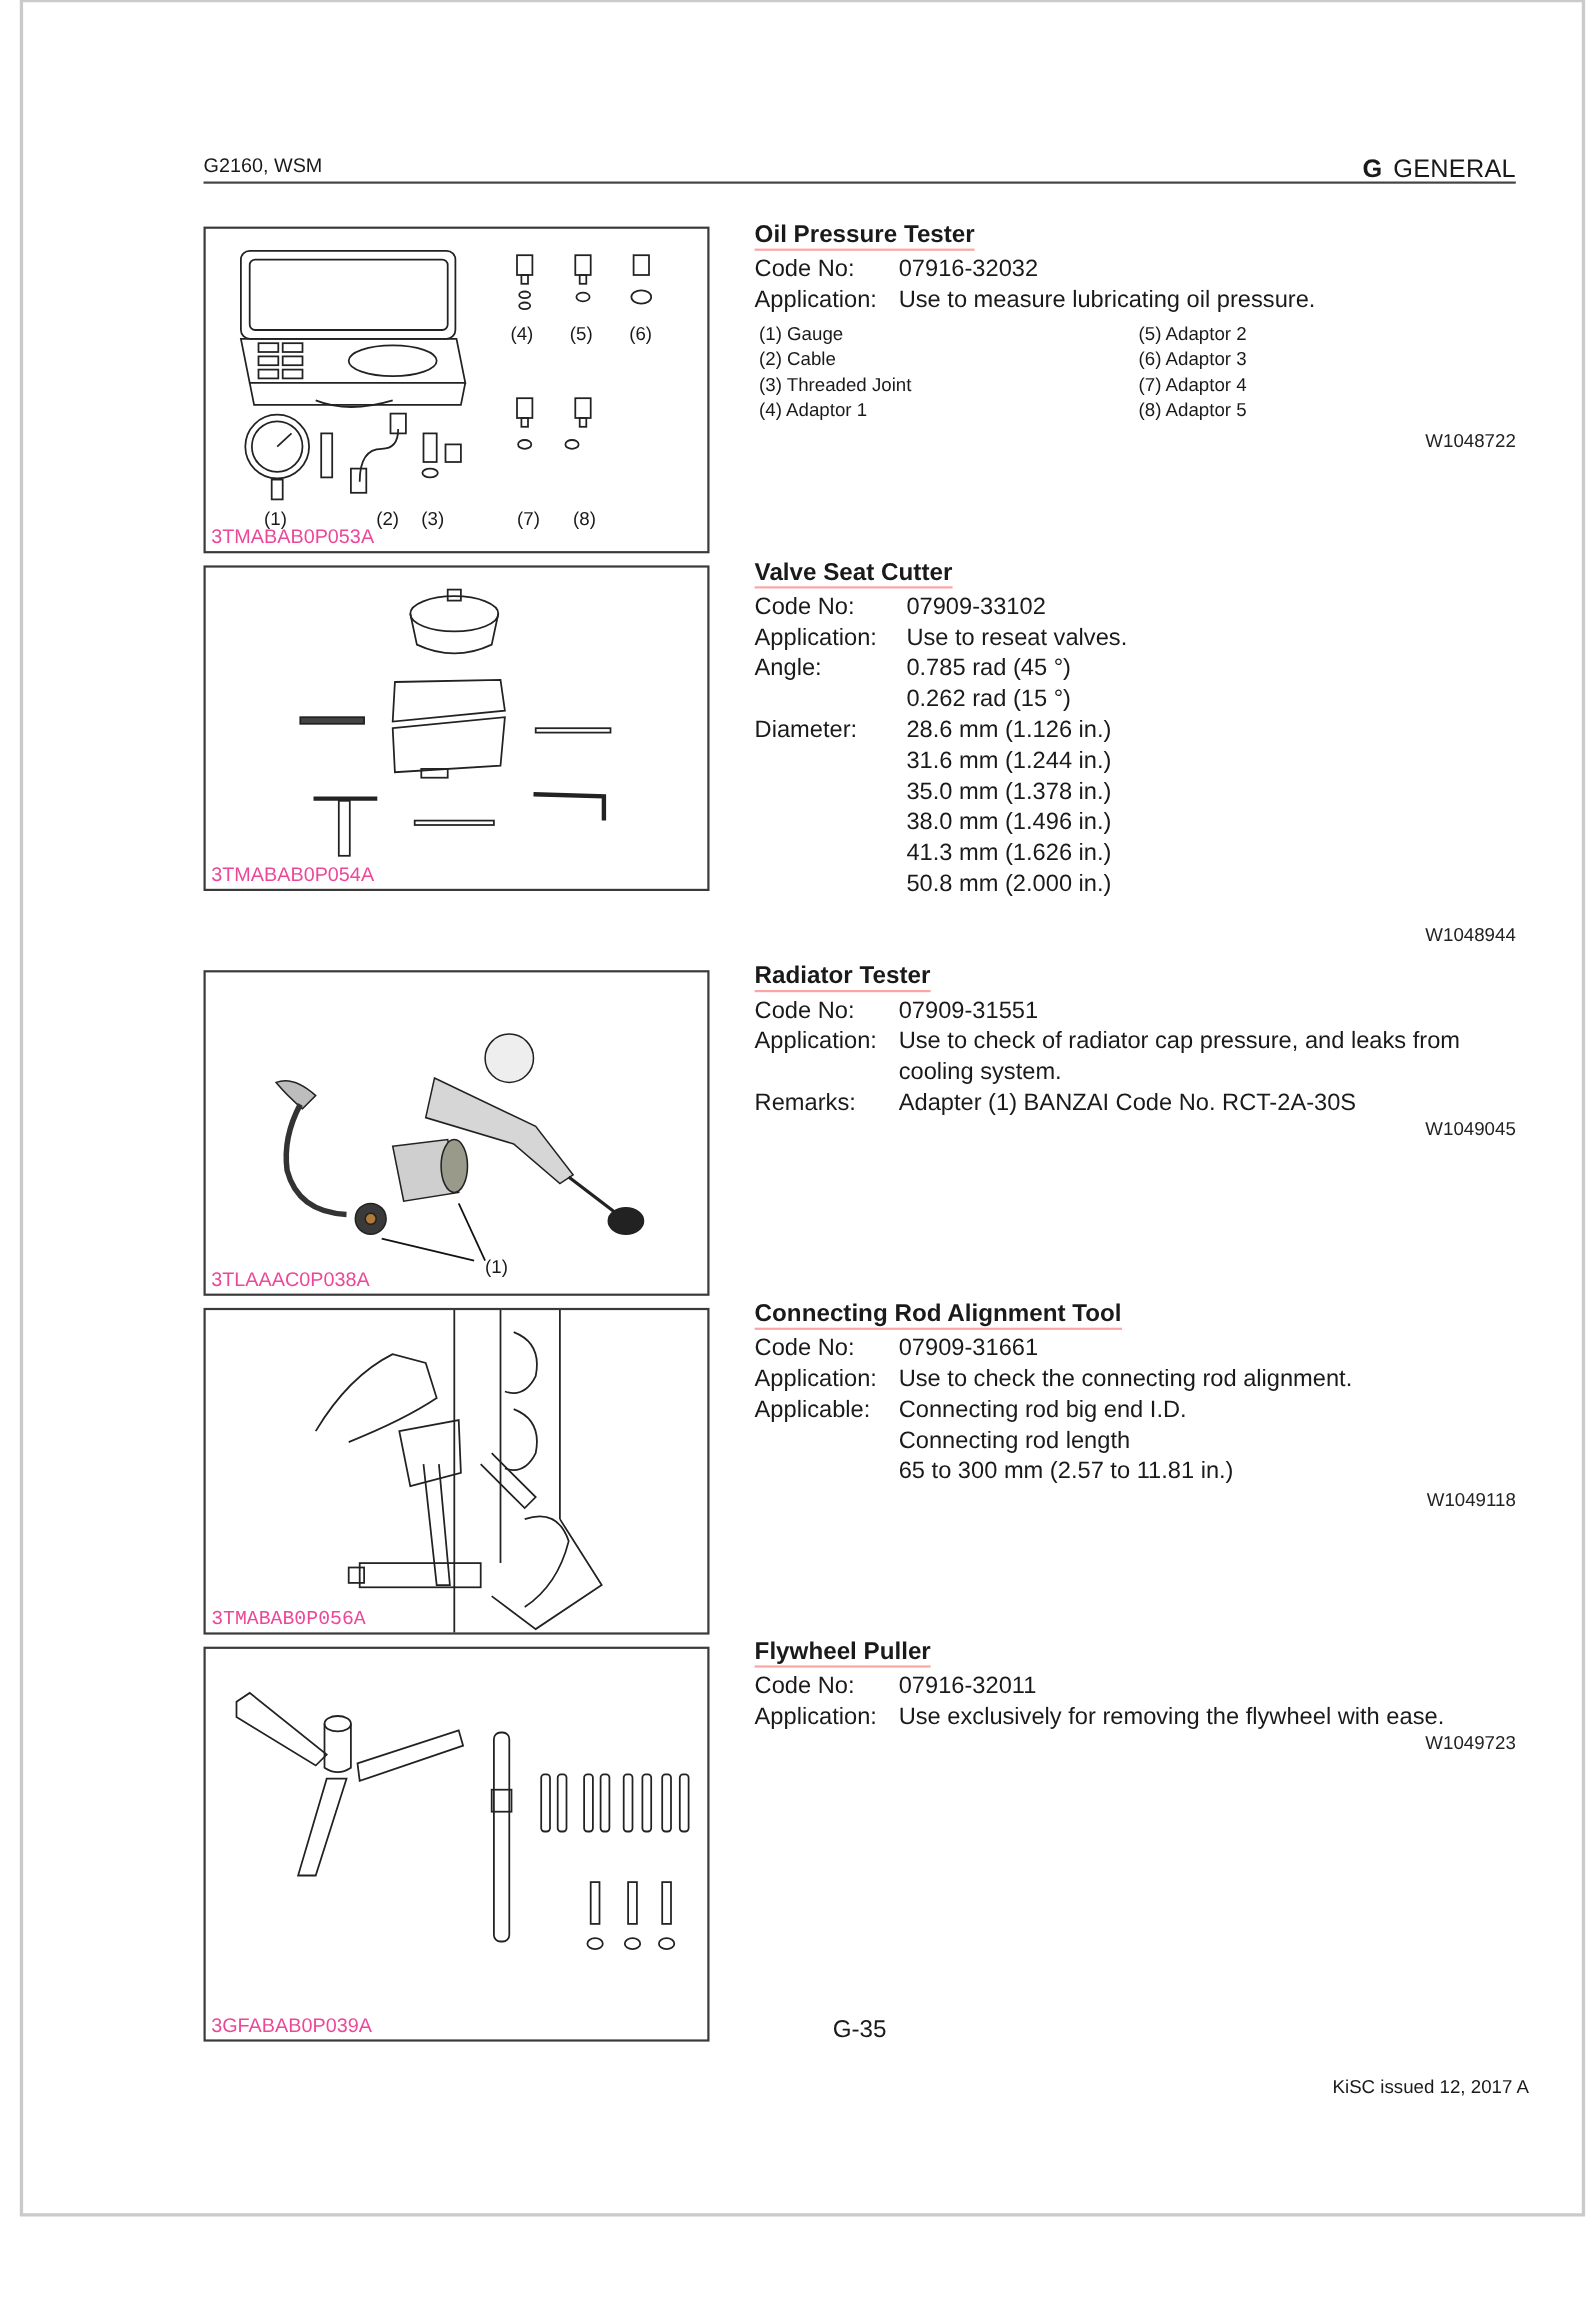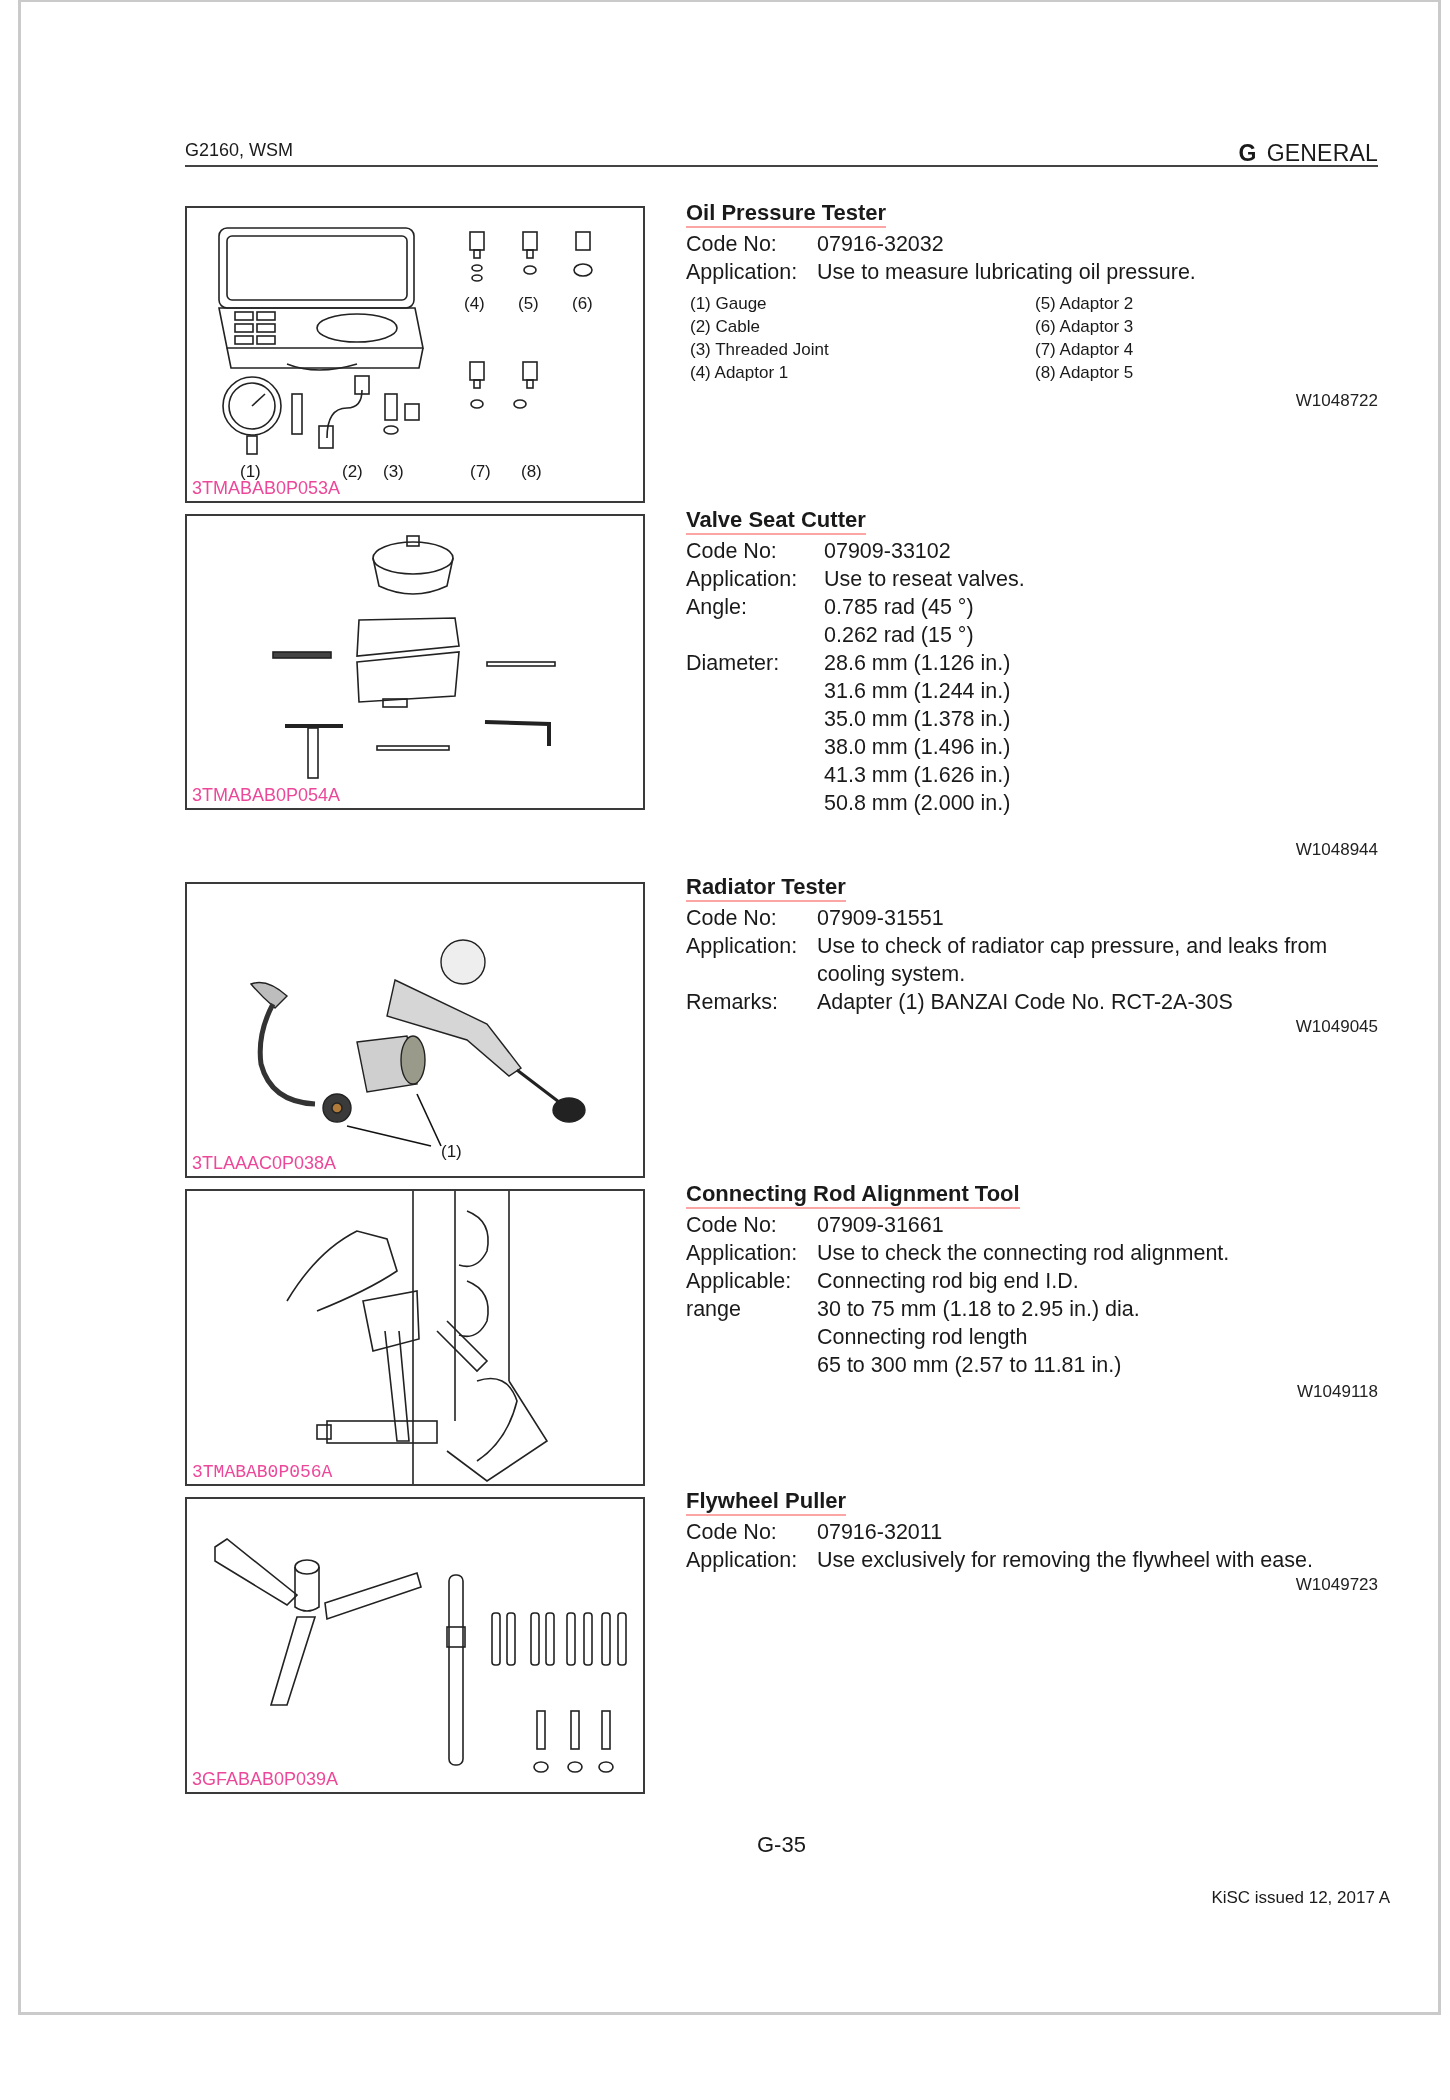--- a/index.html
+++ b/index.html
@@ -145,21 +145,21 @@
     <path d="M176 110 L230 100 L232 148 L186 160 Z"></path>
     <path d="M198 140 L210 250 L222 250 L212 140"></path>
     <rect x="140" y="230" width="110" height="22"></rect>
     <rect x="130" y="234" width="14" height="14"></rect>
     <path d="M250 140 L290 180 L300 170 L260 130"></path>
     <path d="M290 190 Q320 180 330 210 Q320 250 290 270"></path>
   </svg>
   <div class="figcap">3TMABAB0P056A</div>
 </div>
 
-<div class="figbox" style="top:1497px;height:297px;">
+<div class="figbox" style="top:1497px;height:359px;">
   <svg width="460" height="297" fill="none" stroke="#222" stroke-width="1.6">
     <path d="M28 48 L40 40 L110 96 L100 106 L28 62 Z"></path>
     <path d="M138 104 L230 74 L234 88 L140 120 Z"></path>
     <path d="M110 118 L128 118 L100 206 L84 206 Z"></path>
     <ellipse cx="120" cy="68" rx="12" ry="7"></ellipse>
     <path d="M108 68 L108 108 Q120 116 132 108 L132 68"></path>
     <rect x="262" y="76" width="14" height="190" rx="6"></rect>
     <rect x="260" y="128" width="18" height="20"></rect>
     <g>
       <rect x="305" y="114" width="8" height="52" rx="3"></rect>
@@ -280,24 +280,20 @@
     </div>
   <div class="row">
       <span class="lbl">Application:</span>
       <span class="val">Use to check the connecting rod alignment.</span>
     </div>
   <div class="row">
       <span class="lbl">Applicable:</span>
       <span class="val">Connecting rod big end I.D.</span>
     </div>
   <div class="row">
-      <span class="lbl">range</span>
-      <span class="val">30 to 75 mm (1.18 to 2.95 in.) dia.</span>
-    </div>
-  <div class="row">
       <span class="lbl"></span>
       <span class="val">Connecting rod length</span>
     </div>
   <div class="row">
       <span class="lbl"></span>
       <span class="val">65 to 300 mm (2.57 to 11.81 in.)</span>
     </div>
   <div class="wcode" style="margin-top:2px;">W1049118</div>
 </div>
 

